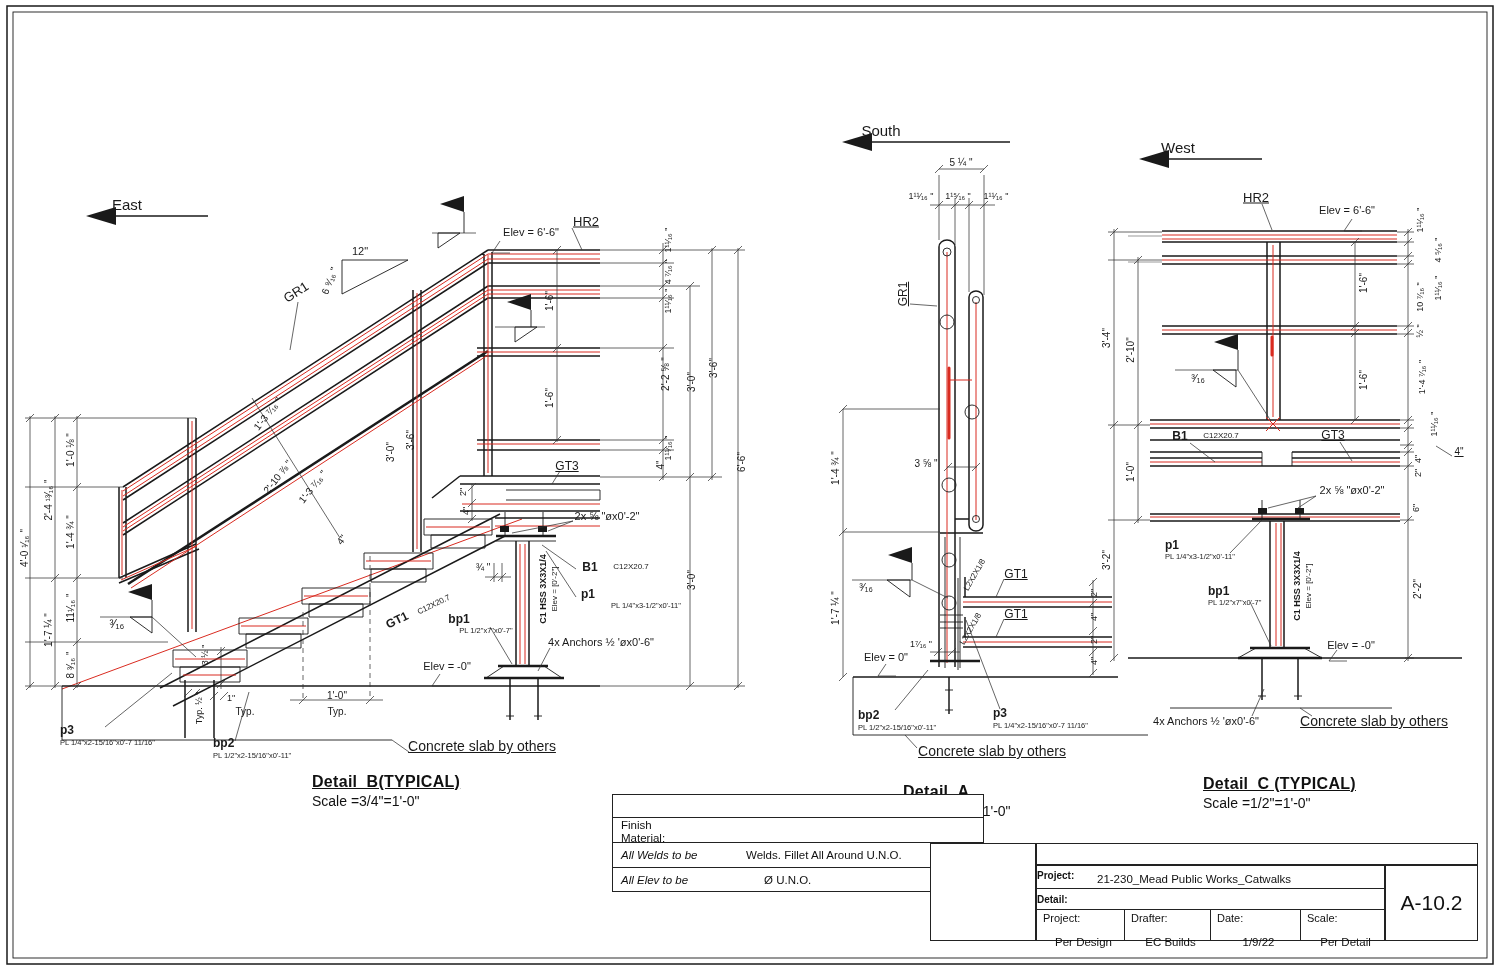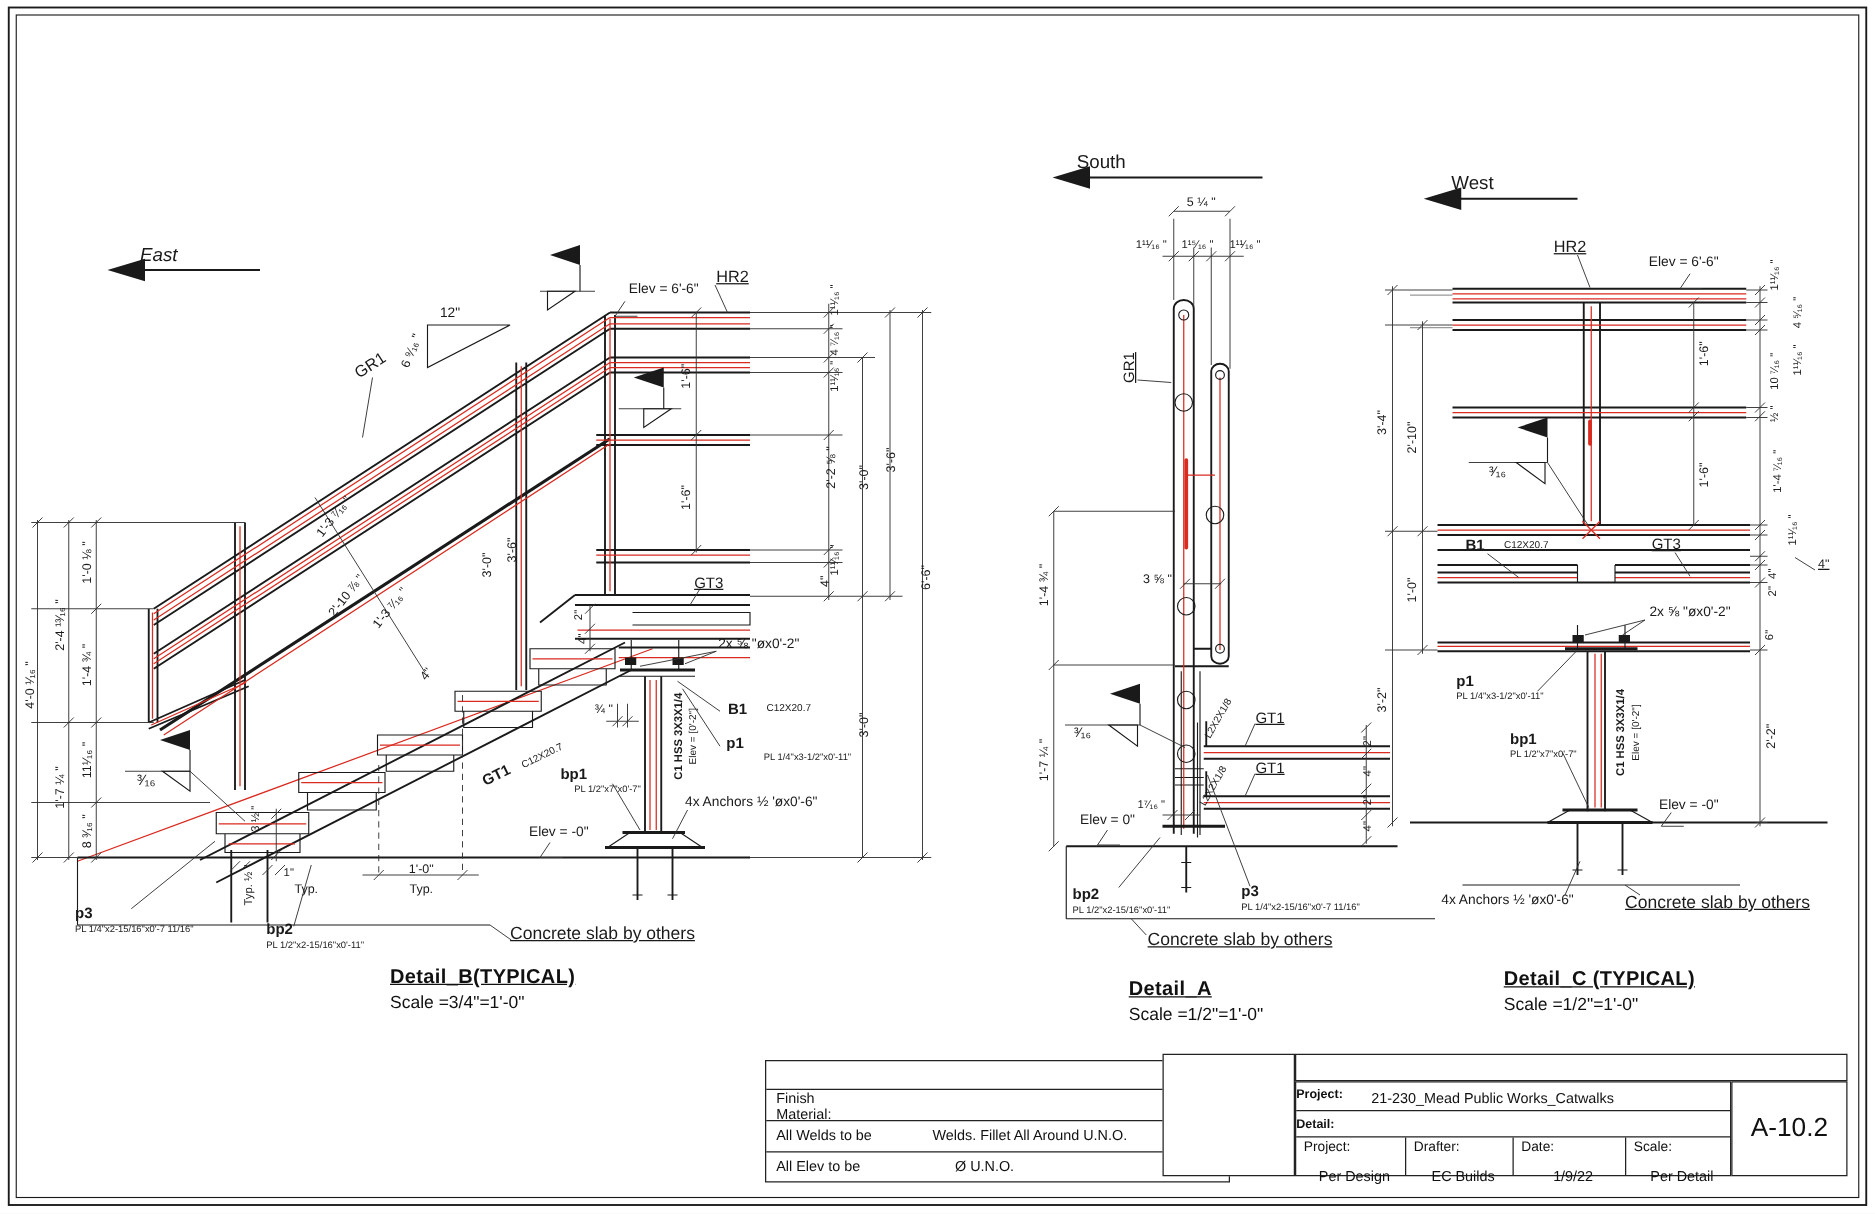--- a/index.html
+++ b/index.html
@@ -14,21 +14,21 @@
   
   .caption{position:absolute;color:#111;}
   .cap-title{font-size:16px;font-weight:bold;text-decoration:underline;letter-spacing:.3px;}
   .cap-scale{font-size:14px;margin-top:2px;}
   
   .tb{position:absolute;border:1px solid #222;box-sizing:border-box;color:#111;background:#fff;}
   .tb-row{box-sizing:border-box;border-bottom:1px solid #222;position:relative;}
   .tb-row:last-child{border-bottom:none;}
   .tb-label{font-size:10px;padding:2px 0 0 0;font-weight:bold;}
   .tb-flex{display:flex;align-items:center;height:100%;font-size:11.5px;}
-  .tb-flex .k{width:125px;padding-left:8px;}
+  .tb-flex .k{width:125px;padding-left:8px;font-style:italic;}
   .cells{display:flex;height:100%;}
   .cell{border-right:1px solid #222;box-sizing:border-box;font-size:11px;padding:2px 0 0 6px;}
   .cell:last-child{border-right:none;}
   .cell .v{text-align:center;font-size:11.5px;margin-top:12px;}
   .sheetnum{display:flex;align-items:center;justify-content:center;
             font-size:21px;color:#111;}
   .proj-val{position:absolute;left:60px;top:7px;font-size:11.5px;}
 </style>
 </head>
 <body>
@@ -239,21 +239,21 @@
     <path class="dim" stroke-width="1.1" d="M1110,236 L1118,228 M1110,429 L1118,421 M1110,662 L1118,654
       M1134,264 L1142,256 M1134,429 L1142,421 M1134,524 L1142,516
       M1351,246 L1359,238 M1351,330 L1359,322 M1351,337 L1359,329 M1351,424 L1359,416
       M1404,236 L1412,228 M1404,246 L1412,238 M1404,260 L1412,252 M1404,268 L1412,260
       M1404,330 L1412,322 M1404,337 L1412,329 M1404,424 L1412,416 M1404,432 L1412,424
       M1404,449 L1412,441 M1404,456 L1412,448 M1404,470 L1412,462 M1404,524 L1412,516 M1404,662 L1412,654"></path>
   </g>
 </svg>
 
 <div id="labels">
-      <span class="lbl" style="left: 127px; top: 204px; font-size: 15px; transform: translate(-50%, -50%); font-style: italic;">East</span>
+      <span class="lbl" style="left: 127px; top: 204px; font-size: 15px; transform: translate(-50%, -50%);">East</span>
       <span class="lbl" style="left: 881px; top: 130px; font-size: 15px; transform: translate(-50%, -50%);">South</span>
       <span class="lbl" style="left: 1178px; top: 147px; font-size: 15px; transform: translate(-50%, -50%);">West</span>
       <span class="lbl" style="left: 296px; top: 292px; font-size: 13px; transform: translate(-50%, -50%) rotate(-33deg);">GR1</span>
       <span class="lbl" style="left: 360px; top: 251px; font-size: 11px; transform: translate(-50%, -50%);">12"</span>
       <span class="lbl" style="left: 330px; top: 281px; font-size: 10px; transform: translate(-50%, -50%) rotate(-69deg);">6 ⁹⁄₁₆ "</span>
       <span class="lbl" style="left: 531px; top: 232px; font-size: 11px; transform: translate(-50%, -50%);">Elev =  6'-6"</span>
       <span class="lbl u" style="left: 586px; top: 221px; font-size: 13px; transform: translate(-50%, -50%);">HR2</span>
       <span class="lbl" style="left: 668px; top: 240px; font-size: 9px; transform: translate(-50%, -50%) rotate(-90deg);">1¹¹⁄₁₆ "</span>
       <span class="lbl" style="left: 668px; top: 272px; font-size: 9px; transform: translate(-50%, -50%) rotate(-90deg);">4 ⁷⁄₁₆ "</span>
       <span class="lbl" style="left: 668px; top: 301px; font-size: 9px; transform: translate(-50%, -50%) rotate(-90deg);">1¹¹⁄₁₆ "</span>
@@ -374,21 +374,21 @@
 </div>
 <div class="caption" style="left:903px;top:783px">
   <div class="cap-title">Detail_A</div>
   <div class="cap-scale">Scale =1/2"=1'-0"</div>
 </div>
 <div class="caption" style="left:1203px;top:775px">
   <div class="cap-title">Detail_C (TYPICAL)</div>
   <div class="cap-scale">Scale =1/2"=1'-0"</div>
 </div>
 
-<div class="tb" style="left:612px;top:848px;width:372px;height:98px">
+<div class="tb" style="left:612px;top:794px;width:372px;height:98px">
   <div class="tb-row" style="height:23px"></div>
   <div class="tb-row" style="height:25px;font-size:11.5px;padding-left:8px;line-height:1.1;padding-top:1px">
     <div>Finish</div>
     <div>Material:</div>
   </div>
   <div class="tb-row" style="height:25px">
         <div class="tb-flex">
     <span class="k">All Welds to be</span>
     <span>Welds. Fillet All Around U.N.O.</span>
   </div>

